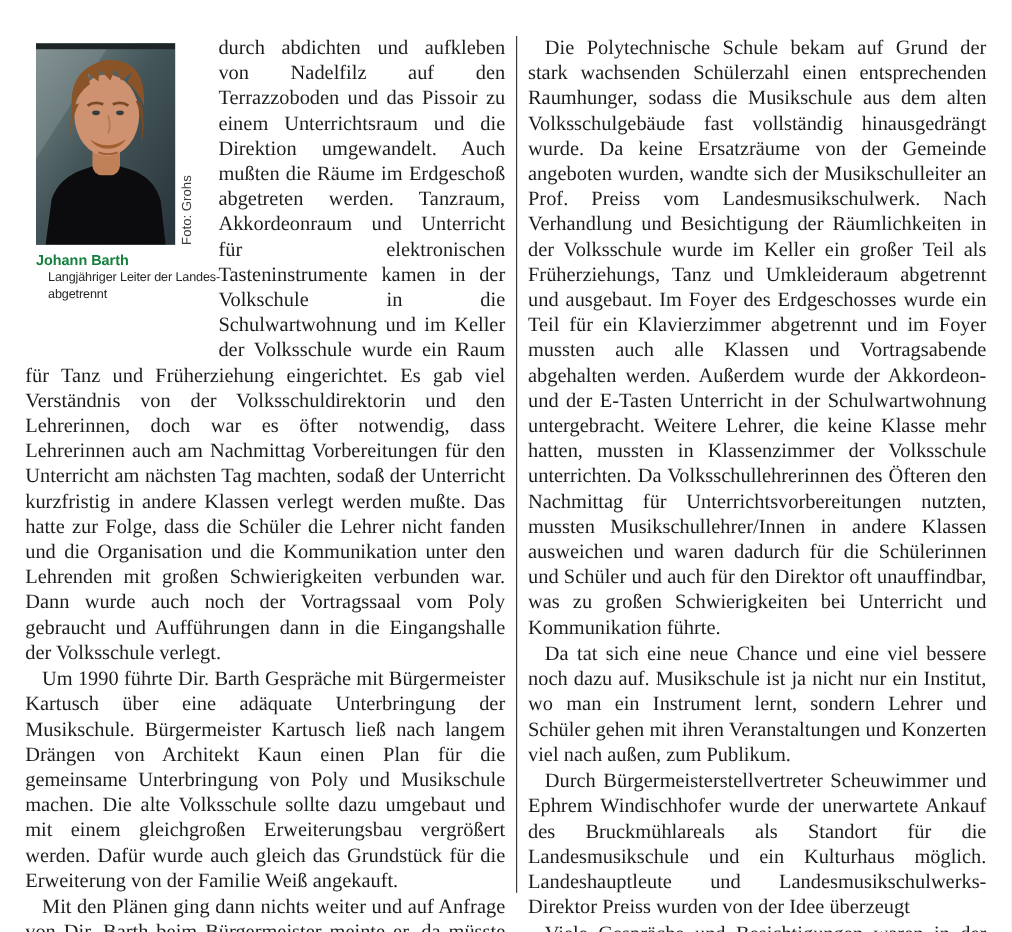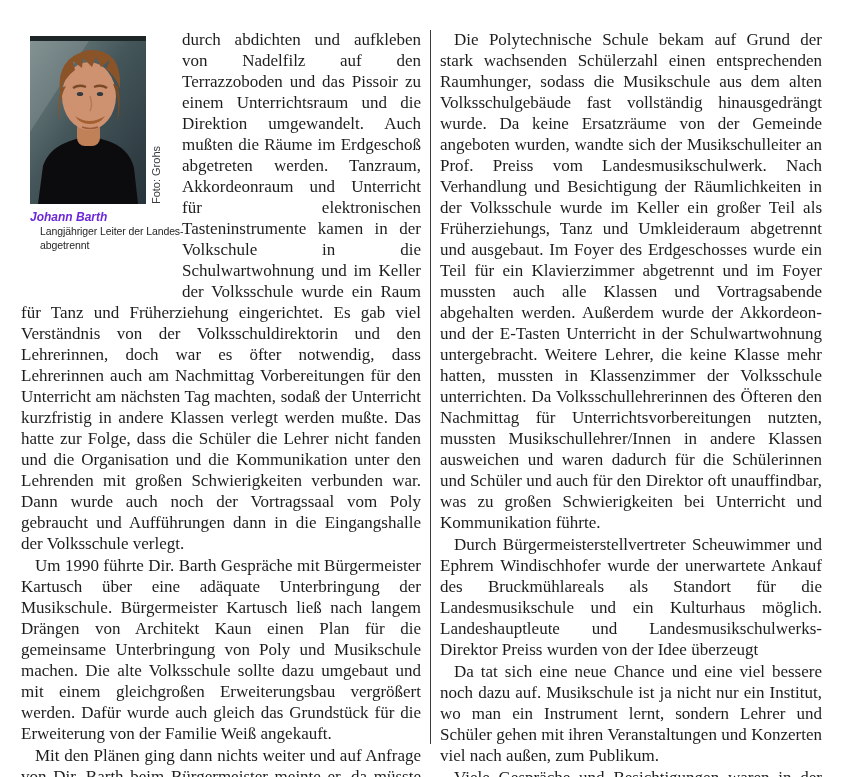--- a/index.html
+++ b/index.html
@@ -55,23 +55,22 @@
   .credit-text {
     writing-mode:vertical-rl;
     transform:rotate(180deg);
     font-family:"Liberation Sans","DejaVu Sans",sans-serif;
     font-size:11px;
     color:#3a3a3a;
     white-space:nowrap;
   }
   .caption { margin-top:6px; font-family:"Liberation Sans","DejaVu Sans",sans-serif; }
   .caption-name {
-    font-weight:bold; font-size:12px; line-height:15px; color:#6d28d9;
+    font-weight:bold; font-size:12px; line-height:15px; color:#15803d;
     white-space:nowrap;
-    font-style:italic;
   }
   .caption-role {
     font-size:10.5px; line-height:13.5px; color:#262626;
     white-space:nowrap; letter-spacing:-0.1px;margin-left:10px;
   }
 </style>
 </head>
 <body>
 
 <div class="page">
@@ -130,20 +129,20 @@
 
       <p>durch abdichten und aufkleben von Nadelfilz auf den Terrazzoboden und das Pissoir zu einem Unterrichtsraum und die Direktion umgewandelt. Auch mußten die Räume im Erdgeschoß abgetreten werden. Tanzraum, Akkordeonraum und Unterricht für elektronischen Tasteninstrumente kamen in der Volkschule in die Schulwartwohnung und im Keller der Volksschule wurde ein Raum für Tanz und Früherziehung eingerichtet. Es gab viel Verständnis von der Volksschuldirektorin und den Lehrerinnen, doch war es öfter notwendig, dass Lehrerinnen auch am Nachmittag Vorbereitungen für den Unterricht am nächsten Tag machten, sodaß der Unterricht kurzfristig in andere Klassen verlegt werden mußte. Das hatte zur Folge, dass die Schüler die Lehrer nicht fanden und die Organisation und die Kommunikation unter den Lehrenden mit großen Schwierigkeiten verbunden war. Dann wurde auch noch der Vortragssaal vom Poly gebraucht und Aufführungen dann in die Eingangshalle der Volksschule verlegt.</p>
       <p class="ind">Um 1990 führte Dir. Barth Gespräche mit Bürgermeister Kartusch über eine adäquate Unterbringung der Musikschule. Bürgermeister Kartusch ließ nach langem Drängen von Architekt Kaun einen Plan für die gemeinsame Unterbringung von Poly und Musikschule machen. Die alte Volksschule sollte dazu umgebaut und mit einem gleichgroßen Erweiterungsbau vergrößert werden. Dafür wurde auch gleich das Grundstück für die Erweiterung von der Familie Weiß angekauft.</p>
       <p class="ind">Mit den Plänen ging dann nichts weiter und auf Anfrage von Dir. Barth beim Bürgermeister meinte er, da müsste der Landeshauptmann, dann der LH-Stellvertreter tätig werden. Auf Grund dieser Auskunft ging Dir. Barth zu beiden Landeshauptleuten, doch die wussten beide von nichts und sagten, dass der Bürgermeister ansuchen müsste. Es erstreckte sich über ein paar Jahre, in denen nichts geschah, der Bürgermeister wollte nicht.</p>
     </div>
 
     <div class="divider"></div>
 
     <div class="col col-right">
       <p class="ind">Die Polytechnische Schule bekam auf Grund der stark wachsenden Schülerzahl einen entsprechenden Raumhunger, sodass die Musikschule aus dem alten Volksschulgebäude fast vollständig hinausgedrängt wurde. Da keine Ersatzräume von der Gemeinde angeboten wurden, wandte sich der Musikschulleiter an Prof. Preiss vom Landesmusikschulwerk. Nach Verhandlung und Besichtigung der Räumlichkeiten in der Volksschule wurde im Keller ein großer Teil als Früherziehungs, Tanz und Umkleideraum abgetrennt und ausgebaut. Im Foyer des Erdgeschosses wurde ein Teil für ein Klavierzimmer abgetrennt und im Foyer mussten auch alle Klassen und Vortragsabende abgehalten werden. Außerdem wurde der Akkordeon- und der E-Tasten Unterricht in der Schulwartwohnung untergebracht. Weitere Lehrer, die keine Klasse mehr hatten, mussten in Klassenzimmer der Volksschule unterrichten. Da Volksschullehrerinnen des Öfteren den Nachmittag für Unterrichtsvorbereitungen nutzten, mussten Musikschullehrer/Innen in andere Klassen ausweichen und waren dadurch für die Schülerinnen und Schüler und auch für den Direktor oft unauffindbar, was zu großen Schwierigkeiten bei Unterricht und Kommunikation führte.</p>
+      <p class="ind">Da tat sich eine neue Chance und eine viel bessere noch dazu auf. Musikschule ist ja nicht nur ein Institut, wo man ein Instrument lernt, sondern Lehrer und Schüler gehen mit ihren Veranstaltungen und Konzerten viel nach außen, zum Publikum.</p>
       <p class="ind">Durch Bürgermeisterstellvertreter Scheuwimmer und Ephrem Windischhofer wurde der unerwartete Ankauf des Bruckmühlareals als Standort für die Landesmusikschule und ein Kulturhaus möglich. Landeshauptleute und Landesmusikschulwerks-Direktor Preiss wurden von der Idee überzeugt</p>
-      <p class="ind">Da tat sich eine neue Chance und eine viel bessere noch dazu auf. Musikschule ist ja nicht nur ein Institut, wo man ein Instrument lernt, sondern Lehrer und Schüler gehen mit ihren Veranstaltungen und Konzerten viel nach außen, zum Publikum.</p>
       <p class="ind">Viele Gespräche und Besichtigungen waren in der darauffolgenden Zeit notwendig.</p>
 
     </div>
 
   </div>
 </div>
 
 </body></html>

